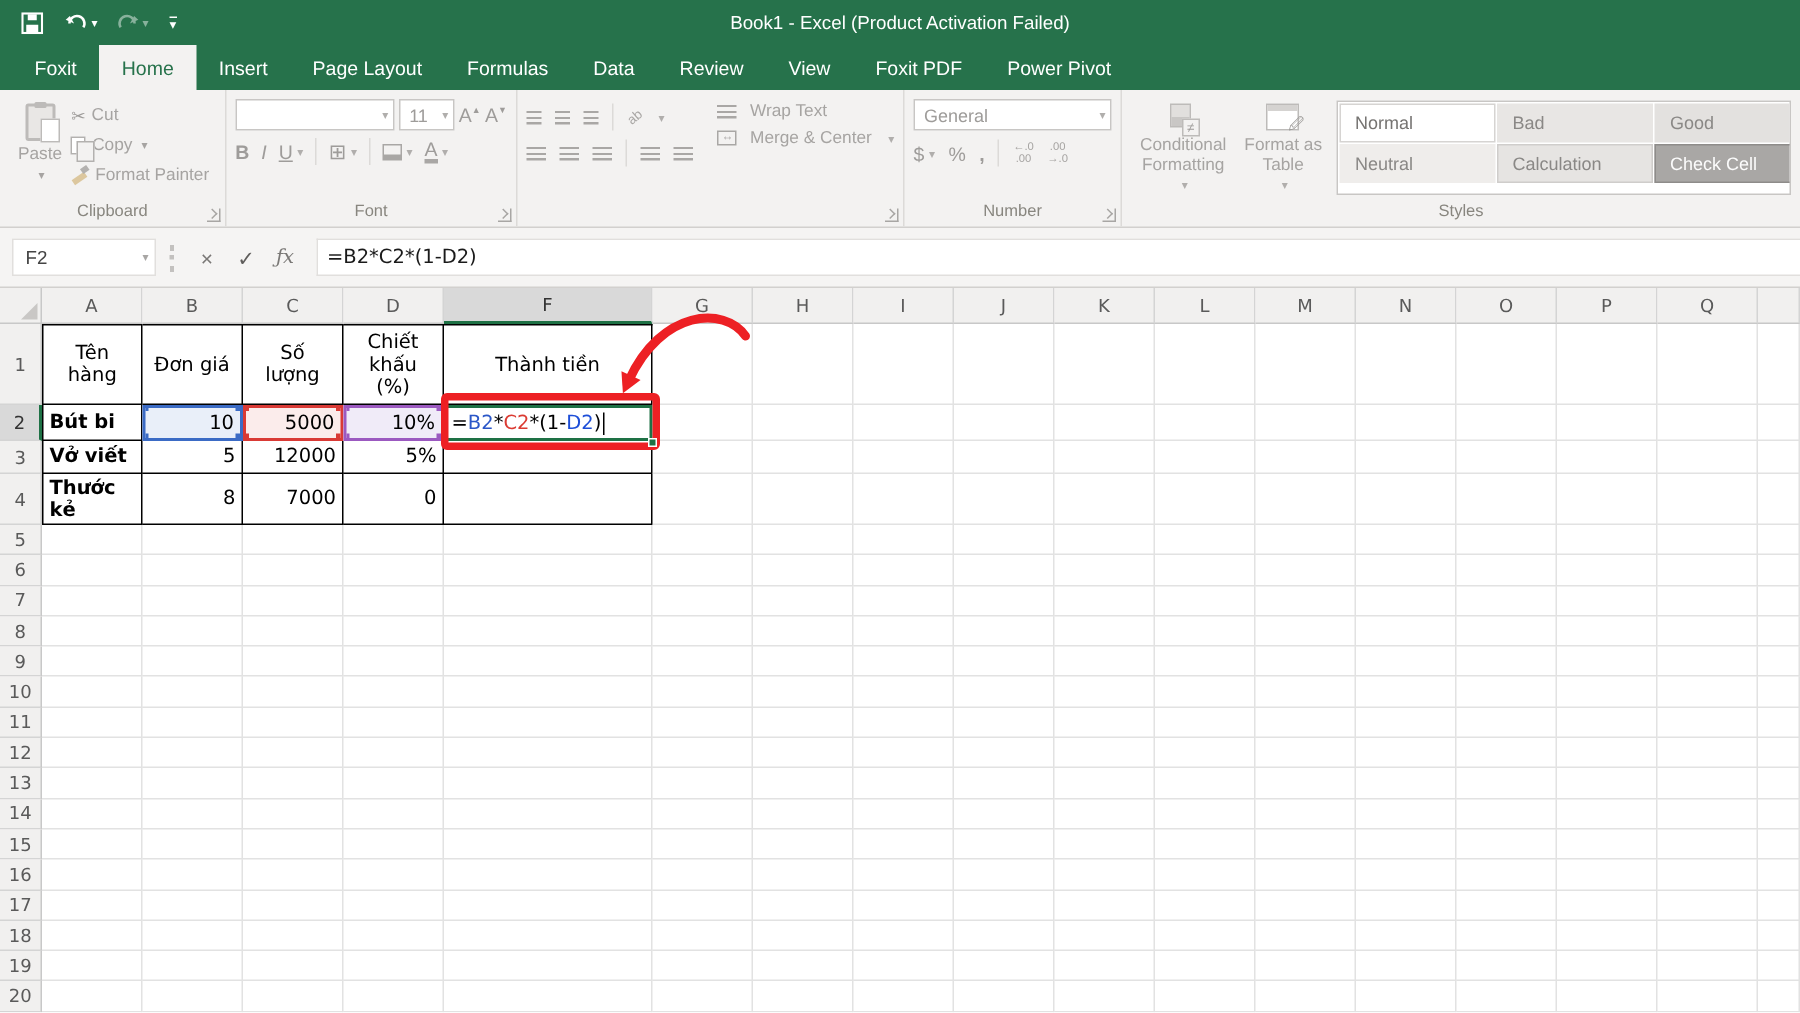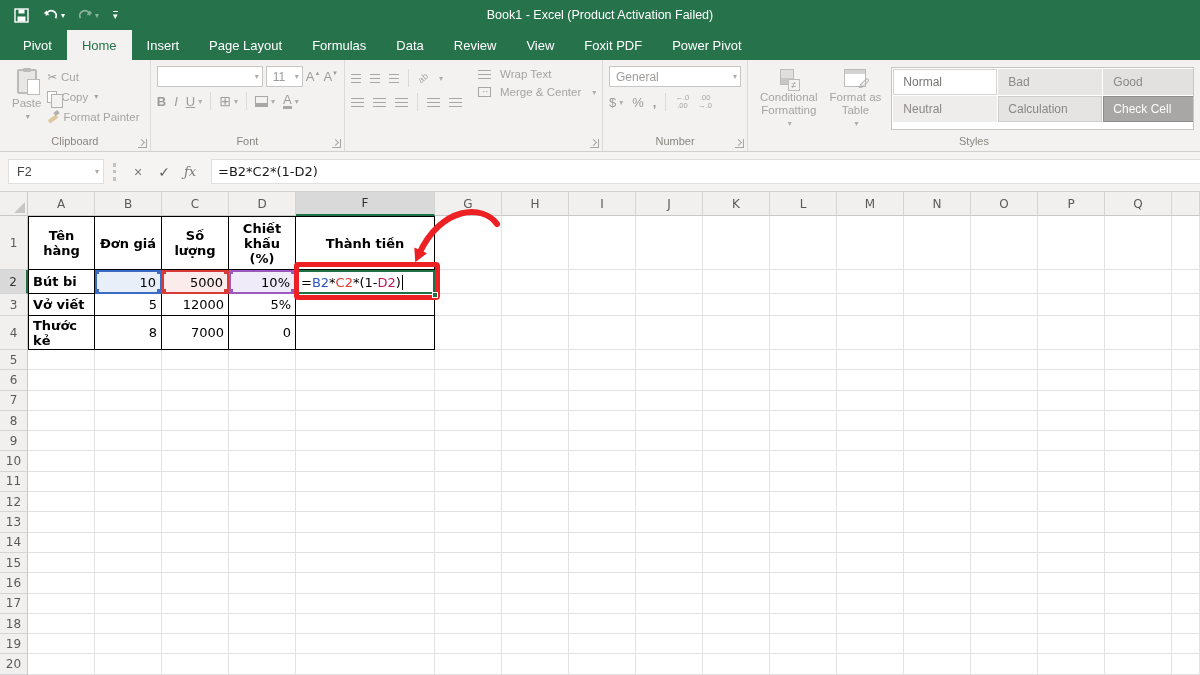--- a/index.html
+++ b/index.html
@@ -96,21 +96,21 @@
   .corner:after { content:""; position:absolute; right:2px; bottom:2px; border-style:solid; border-width:0 0 11px 11px; border-color:transparent transparent #C9C7C5 transparent; }
   .ch { height:24px; background:#F1F0EF; border-right:1px solid #D4D4D4; border-bottom:1px solid #C8C8C8; font-size:12px; color:#5A5A5A; display:flex; align-items:center; justify-content:center; }
   .ch.sel { background:#D9D9D9; border-bottom:2px solid #1E7145; color:#333; }
   .grow { display:flex; }
   .rh { width:28px; background:#F1F0EF; border-right:1px solid #C8C8C8; border-bottom:1px solid #D4D4D4; font-size:12px; color:#5A5A5A; display:flex; align-items:center; justify-content:center; }
   .rh.sel { background:#D9D9D9; border-right:2px solid #1E7145; color:#333; }
   .cell { border-right:1px solid #E2E2E2; border-bottom:1px solid #E2E2E2; font-size:13px; color:#000; display:flex; align-items:center; position:relative; overflow:hidden; }
   .cell.t { border-right:1px solid #000; border-bottom:1px solid #000; }
   .cell.t-top { border-top:1px solid #000; }
   .cell.t-left { border-left:1px solid #000;font-weight:bold; }
-  .cell.th { font-weight:bold; justify-content:center; text-align:center; white-space:pre-line; line-height:15px; }
+  .cell.th { font-weight:normal; justify-content:center; text-align:center; white-space:pre-line; line-height:15px; }
   .cell.al { justify-content:flex-start; padding-left:4px; white-space:pre-line; line-height:15px; }
   .cell.ar { justify-content:flex-end; padding-right:4px; }
   .hdl { position:absolute; width:5px; height:5px; z-index:3; }
   .active-cell { border:2px solid #1E7145 !important; background:#fff; padding-left:3px; justify-content:flex-start; }
   .caret-line { display:inline-block; width:1px; height:15px; background:#000; margin-left:1px; }
   .fillhandle { position:absolute; width:6px; height:6px; background:#1E7145; border:1px solid #fff; z-index:6; }
   .ann-rect { position:absolute; border:5px solid #ED2024; border-radius:4px; z-index:5; }
   .ann-arrow { position:absolute; z-index:6; }
 </style>
 </head>
@@ -140,21 +140,21 @@
       <span class="caret-sm">▾</span>
     </span>
     <span class="qbtn" style="margin-left:10px">
       <span style="font-size:9px; border-top:1.5px solid #fff; line-height:8px;">▾</span>
     </span>
   </div>
   <div class="win-title">Book1 - Excel (Product Activation Failed)</div>
 </div>
 
 <div class="tabbar">
-    <div class="tab">Pivot</div>
+    <div class="tab">Foxit</div>
     <div class="tab active">Home</div>
     <div class="tab">Insert</div>
     <div class="tab">Page Layout</div>
     <div class="tab">Formulas</div>
     <div class="tab">Data</div>
     <div class="tab">Review</div>
     <div class="tab">View</div>
     <div class="tab">Foxit PDF</div>
     <div class="tab">Power Pivot</div>
   </div>
@@ -370,21 +370,21 @@
       <div class="cell t ar" style="width: 67px; background: rgb(233, 239, 249); border: 2px solid rgb(59, 107, 197);">10<div class="hdl" style="background: rgb(59, 107, 197); top: -3px; left: -3px;"></div><div class="hdl" style="background: rgb(59, 107, 197); top: -3px; left: calc(100% - 3px);"></div><div class="hdl" style="background: rgb(59, 107, 197); top: calc(100% - 3px); left: -3px;"></div><div class="hdl" style="background: rgb(59, 107, 197); top: calc(100% - 3px); left: calc(100% - 3px);"></div></div>
       <div class="cell t ar" style="width: 67px; background: rgb(251, 236, 235); border: 2px solid rgb(217, 58, 53);">5000<div class="hdl" style="background: rgb(217, 58, 53); top: -3px; left: -3px;"></div><div class="hdl" style="background: rgb(217, 58, 53); top: -3px; left: calc(100% - 3px);"></div><div class="hdl" style="background: rgb(217, 58, 53); top: calc(100% - 3px); left: -3px;"></div><div class="hdl" style="background: rgb(217, 58, 53); top: calc(100% - 3px); left: calc(100% - 3px);"></div></div>
       <div class="cell t ar" style="width: 67px; background: rgb(240, 235, 248); border: 2px solid rgb(155, 89, 192);">10%<div class="hdl" style="background: rgb(155, 89, 192); top: -3px; left: -3px;"></div><div class="hdl" style="background: rgb(155, 89, 192); top: -3px; left: calc(100% - 3px);"></div><div class="hdl" style="background: rgb(155, 89, 192); top: calc(100% - 3px); left: -3px;"></div><div class="hdl" style="background: rgb(155, 89, 192); top: calc(100% - 3px); left: calc(100% - 3px);"></div></div>
       <div class="cell t active-cell" style="width: 139px;">
         <span style="color: rgb(0, 0, 0);">=</span>
         <span style="color: rgb(43, 87, 200);">B2</span>
         <span style="color: rgb(0, 0, 0);">*</span>
         <span style="color: rgb(219, 59, 50);">C2</span>
         <span style="color: rgb(0, 0, 0);">*</span>
         <span style="color: rgb(0, 0, 0);">(1-</span>
-        <span style="color: #be185d;">D2</span>
+        <span style="color: #1d4ed8;">D2</span>
         <span style="color: rgb(0, 0, 0);">)</span>
         <span class="caret-line"></span>
       </div>
       <div class="cell" style="width: 67px;"></div>
       <div class="cell" style="width: 67px;"></div>
       <div class="cell" style="width: 67px;"></div>
       <div class="cell" style="width: 67px;"></div>
       <div class="cell" style="width: 67px;"></div>
       <div class="cell" style="width: 67px;"></div>
       <div class="cell" style="width: 67px;"></div>

